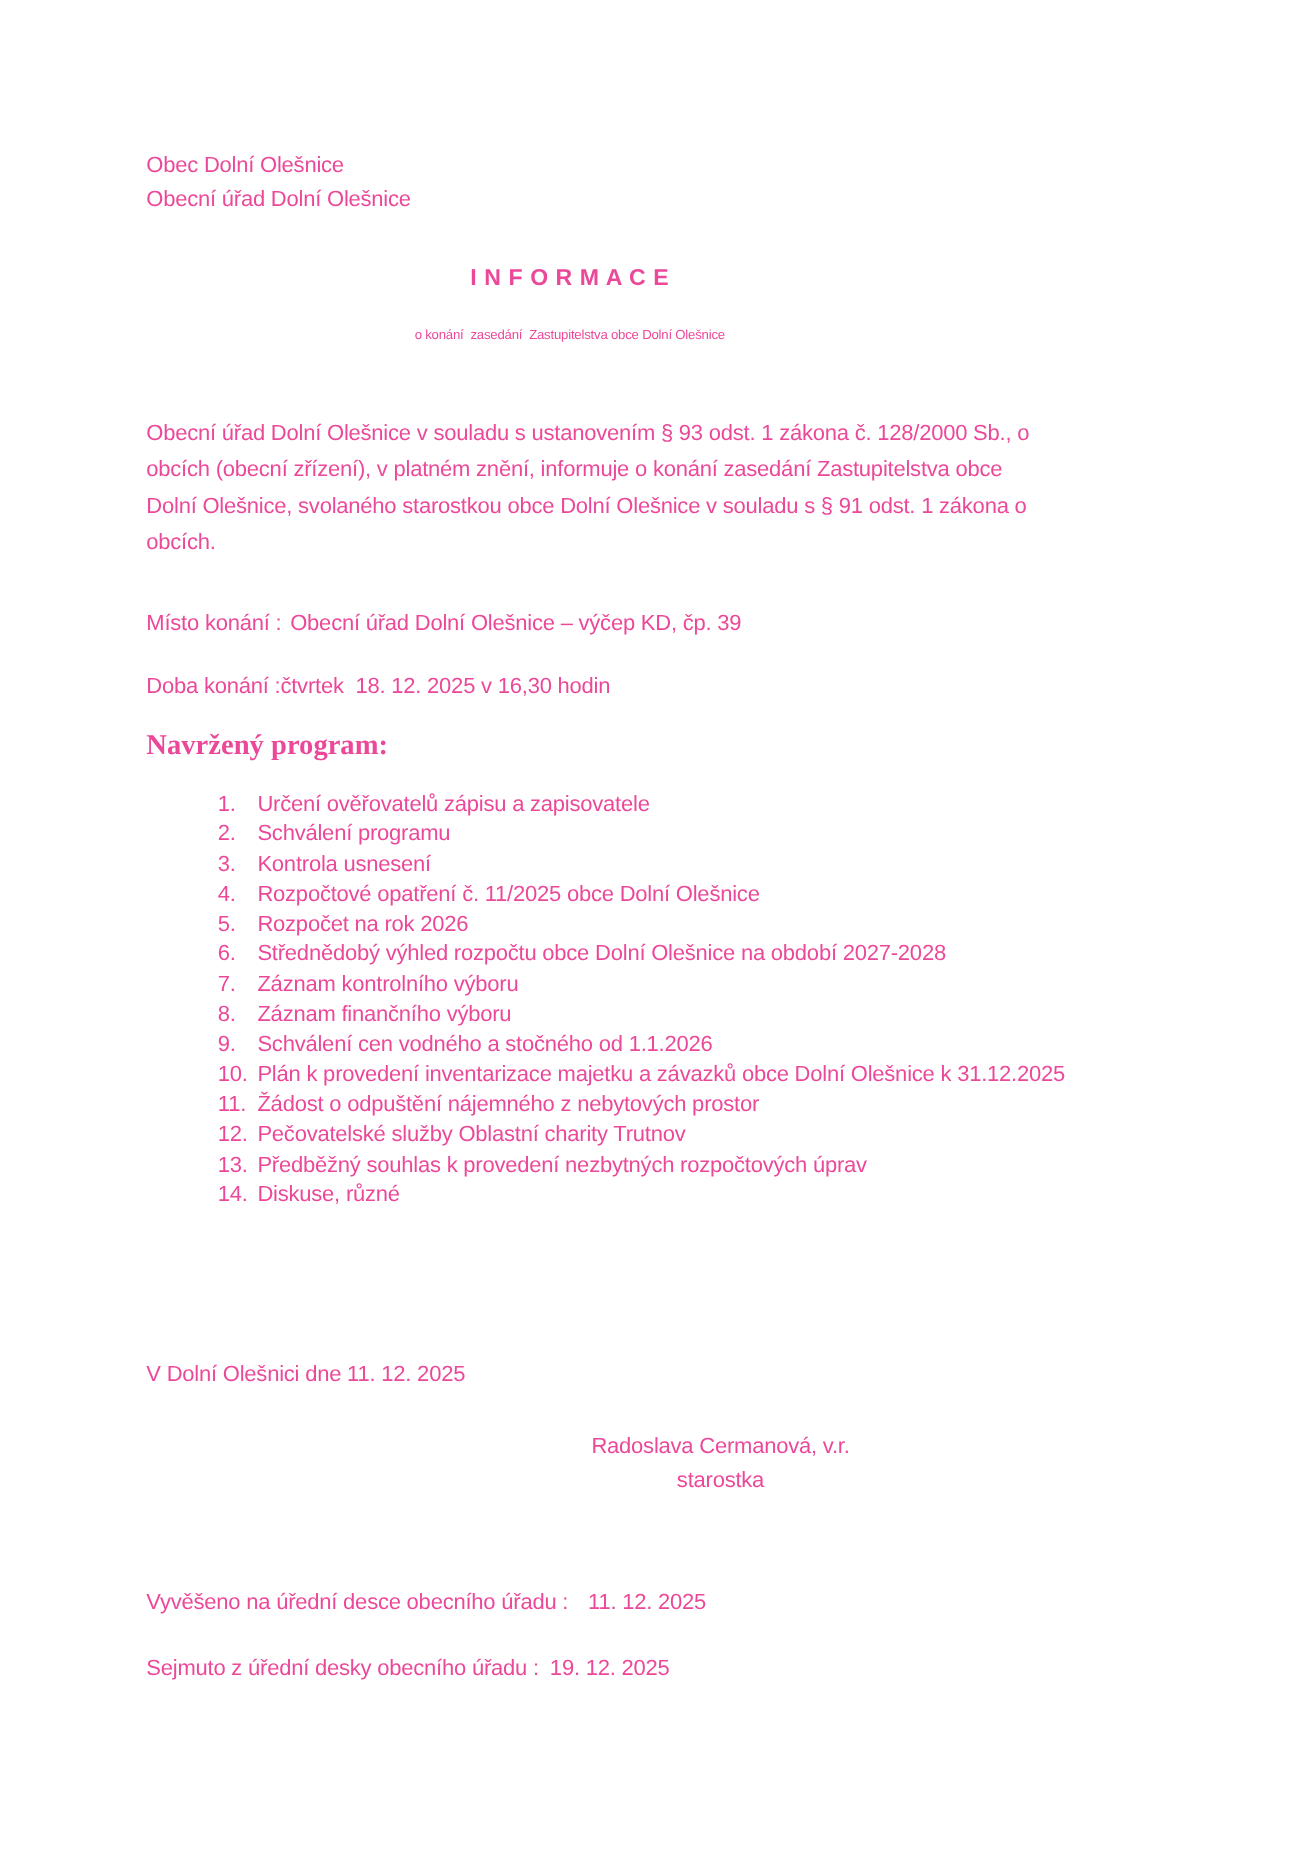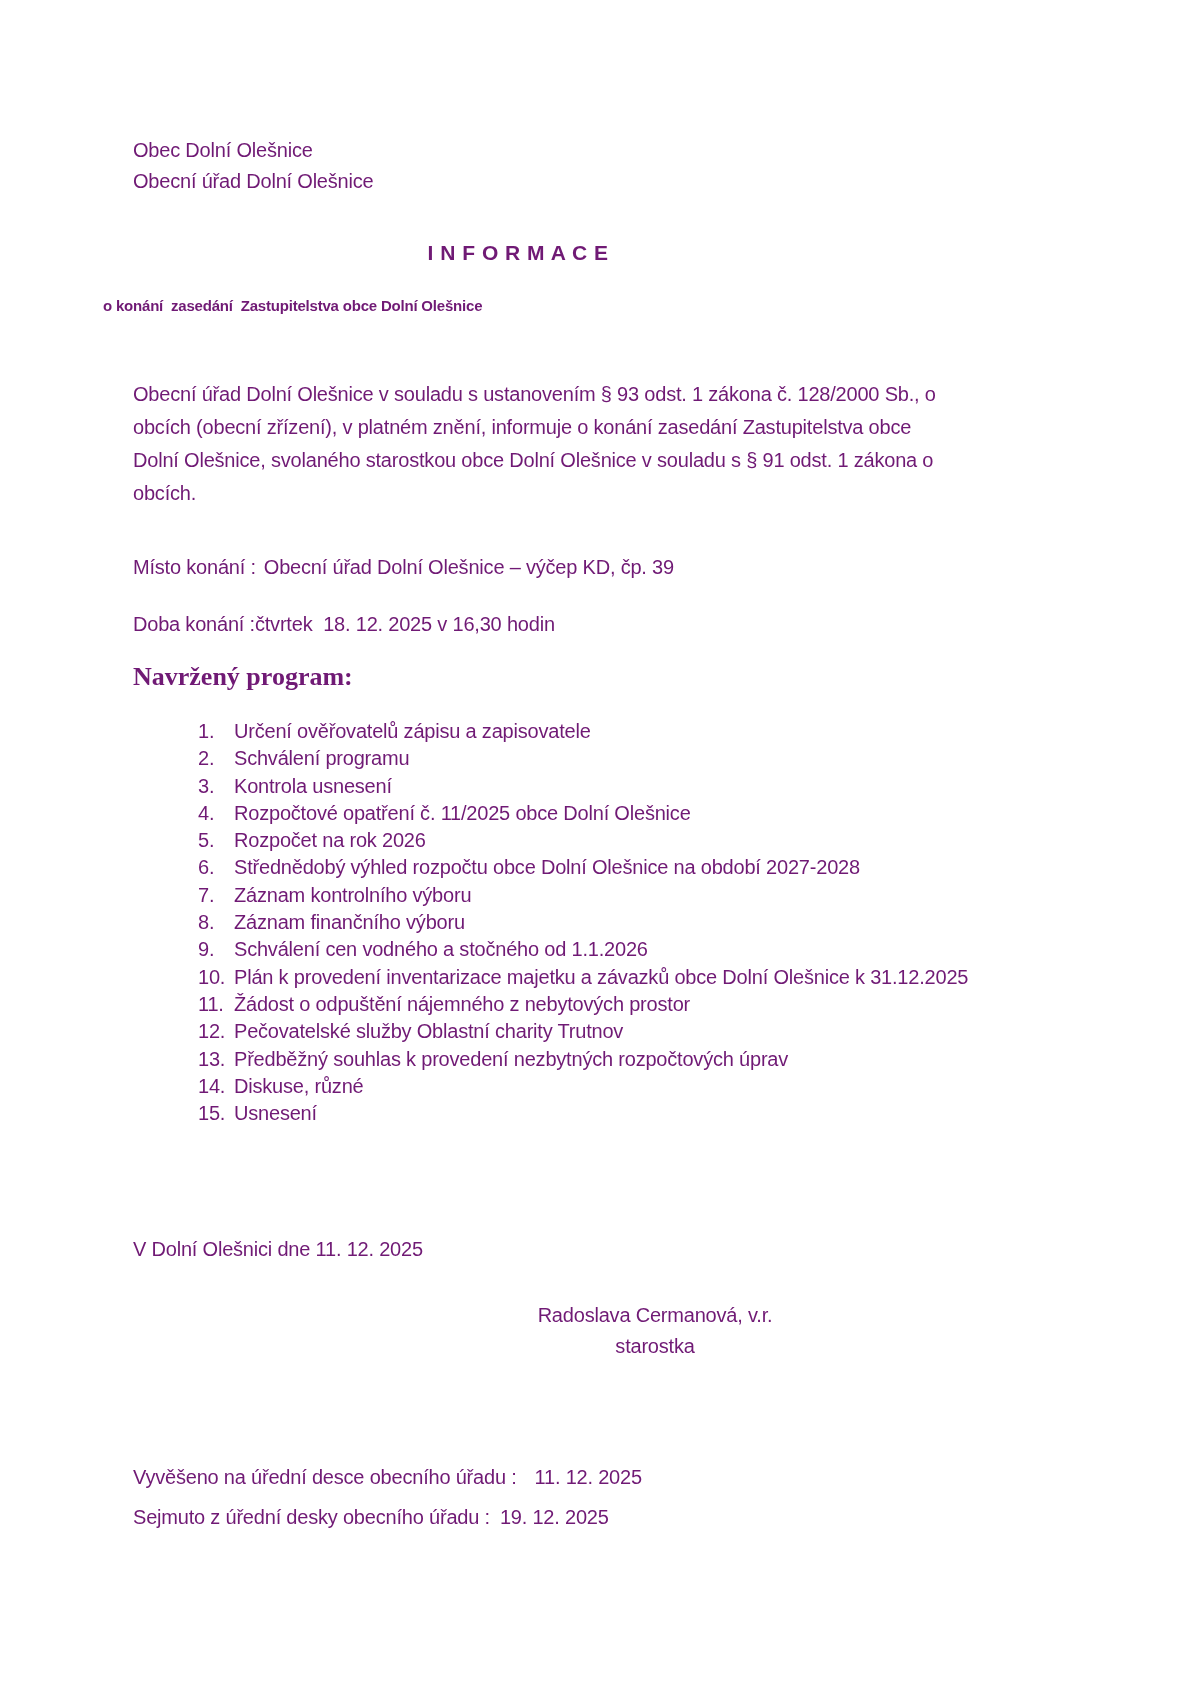--- a/index.html
+++ b/index.html
@@ -5,21 +5,21 @@
   html, body {
     margin: 0;
     padding: 0;
     background: #ffffff;
   }
   .page {
     position: relative;
     width: 1191px;
     height: 1684px;
     background: #ffffff;
-    color: #701a75;
+    color: #ec4899;
     font-family: "Liberation Sans", sans-serif;
     font-size: 20px;
     overflow: hidden;
     letter-spacing: -0.2px;
   }
   .abs { position: absolute; }
 
   .hdr {
     left: 133px; top: 135px;
     line-height: 31px;
@@ -28,23 +28,23 @@
   .doc-title {
     left: 103px; top: 241px; width: 830px;
     text-align: center;
     font-weight: bold;
     font-size: 21px;
     letter-spacing: 0.5px;
   }
 
   .doc-subtitle {
     left: 103px; top: 297px; width: 830px;
-    text-align: left;
-    font-weight: bold;
-    font-size: 15px;
+    text-align: center;
+    font-weight: normal;
+    font-size: 12px;
     white-space: pre-wrap;
   }
 
   .intro {
     left: 133px; top: 378px;
     line-height: 33px;
     white-space: nowrap;
   }
 
   .kv { left: 133px; white-space: nowrap; }
@@ -74,21 +74,21 @@
 
   .dateline { left: 133px; top: 1238px; white-space: nowrap; }
 
   .sig {
     left: 522px; top: 1300px; width: 266px;
     text-align: center;
     line-height: 31px;
   }
 
   .footrow { left: 133px; white-space: nowrap; }
-  .footrow-posted  { top: 1446px; margin-top: 20px; }
+  .footrow-posted  { top: 1446px; }
   .footrow-removed { top: 1506px; }
   .footrow-posted  .val { margin-left: 18px; }
   .footrow-removed .val { margin-left: 10px; }
 </style>
 </head>
 <body>
 
 <div class="page">
 
   <div class="abs hdr">
@@ -125,21 +125,20 @@
       <li class="prog-item"><span class="num">5.</span><span class="itxt">Rozpočet na rok 2026</span></li>
       <li class="prog-item"><span class="num">6.</span><span class="itxt">Střednědobý výhled rozpočtu obce Dolní Olešnice na období 2027-2028</span></li>
       <li class="prog-item"><span class="num">7.</span><span class="itxt">Záznam kontrolního výboru</span></li>
       <li class="prog-item"><span class="num">8.</span><span class="itxt">Záznam finančního výboru</span></li>
       <li class="prog-item"><span class="num">9.</span><span class="itxt">Schválení cen vodného a stočného od 1.1.2026</span></li>
       <li class="prog-item"><span class="num">10.</span><span class="itxt">Plán k provedení inventarizace majetku a závazků obce Dolní Olešnice k 31.12.2025</span></li>
       <li class="prog-item"><span class="num">11.</span><span class="itxt">Žádost o odpuštění nájemného z nebytových prostor</span></li>
       <li class="prog-item"><span class="num">12.</span><span class="itxt">Pečovatelské služby Oblastní charity Trutnov</span></li>
       <li class="prog-item"><span class="num">13.</span><span class="itxt">Předběžný souhlas k provedení nezbytných rozpočtových úprav</span></li>
       <li class="prog-item"><span class="num">14.</span><span class="itxt">Diskuse, různé</span></li>
-      <li class="prog-item"><span class="num">15.</span><span class="itxt">Usnesení</span></li>
     </ol>
 
   <div class="abs dateline">V Dolní Olešnici dne 11. 12. 2025</div>
 
   <div class="abs sig">
     <div>Radoslava Cermanová, v.r.</div>
     <div>starostka</div>
   </div>
 
   <div class="abs footrow footrow-posted">

